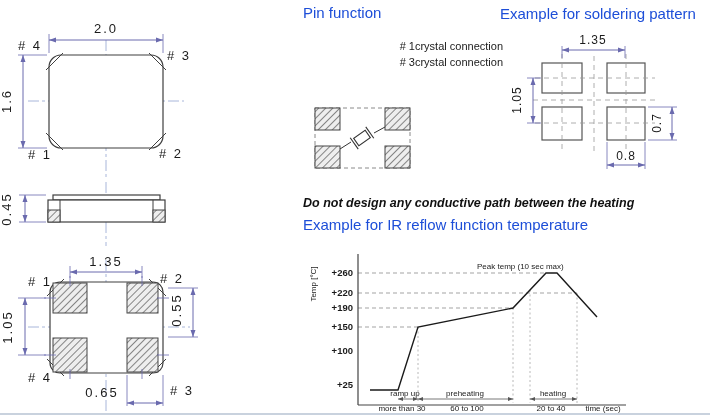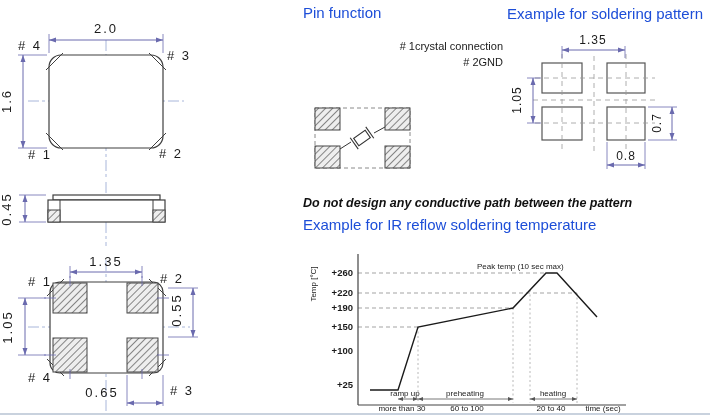--- a/index.html
+++ b/index.html
@@ -165,21 +165,21 @@
   <text class="pin" x="28" y="36"># 1</text>
   <text class="pin" x="160" y="33"># 2</text>
   <text class="pin" x="28" y="132"># 4</text>
   <text class="pin" x="170" y="145"># 3</text>
 </svg>
 
 <div class="abs" style="left:303px;top:4px;width:200px">
   <div class="h1">Pin function</div>
   <div style="margin-top:17px">
     <div class="pf-row"><span class="pf-pin"># 1</span><span>crystal connection</span></div>
-    <div class="pf-row"><span class="pf-pin"># 2</span><span>GND</span></div>
+    <div class="pf-row"><span class="pf-pin"># 3</span><span>crystal connection</span></div>
   </div>
 </div>
 
 <svg class="abs" style="left:313px;top:106px" width="100" height="66" viewBox="0 0 100 66">
   <rect x="2" y="2" width="95" height="60" fill="none" stroke="#8a8a8a" stroke-width="1" stroke-dasharray="4 3"></rect>
   <g>
     <rect class="pad" x="2" y="2" width="25" height="22"></rect>
     <rect class="pad" x="72" y="2" width="25" height="22"></rect>
     <rect class="pad" x="2" y="40" width="25" height="22"></rect>
     <rect class="pad" x="72" y="40" width="25" height="22"></rect>
@@ -188,21 +188,21 @@
     <line x1="27" y1="43" x2="38" y2="36" stroke="#333" stroke-width="1"></line>
     <line x1="61" y1="27" x2="72" y2="21" stroke="#333" stroke-width="1"></line>
     <g transform="rotate(-35 49 32)">
       <rect x="42" y="27.5" width="14" height="9" fill="#ffffff" stroke="#333" stroke-width="1.1"></rect>
       <line x1="39.5" y1="25" x2="39.5" y2="39" stroke="#333" stroke-width="1.1"></line>
       <line x1="58.5" y1="25" x2="58.5" y2="39" stroke="#333" stroke-width="1.1"></line>
     </g>
   </g>
 </svg>
 
-<div class="abs h1" style="left:500px;top:5px;width:210px;text-align:center">Example for soldering pattern</div>
+<div class="abs h1" style="left:500px;top:5px;width:210px;text-align:left">Example for soldering pattern</div>
 
 <svg class="abs" style="left:505px;top:28px" width="205" height="150" viewBox="0 0 205 150">
   <g>
     <rect class="sq" x="37" y="35" width="40" height="30"></rect>
     <rect class="sq" x="102" y="35" width="38" height="30"></rect>
     <rect class="sq" x="37" y="79" width="40" height="33"></rect>
     <rect class="sq" x="102" y="79" width="38" height="33"></rect>
   </g>
   <g>
     <line class="gcl" x1="57" y1="26" x2="57" y2="122"></line>
@@ -231,22 +231,22 @@
     <text class="dimtxt-s" x="156" y="95" text-anchor="middle" transform="rotate(-90 156 95)">0.7</text>
   </g>
   <g>
     <line class="ext" x1="102" y1="114" x2="102" y2="141"></line>
     <line class="ext" x1="140" y1="114" x2="140" y2="141"></line>
     <line class="dim" x1="102" y1="137" x2="140" y2="137" marker-start="url(#ma-l)" marker-end="url(#ma-r)"></line>
     <text class="dimtxt-s" x="121" y="132" text-anchor="middle">0.8</text>
   </g>
 </svg>
 
-<div class="abs note" style="left:303px;top:196px">Do not design any conductive path between the pattern</div>
-<div class="abs h1" style="left:303px;top:216px">Example for IR reflow soldering temperature</div>
+<div class="abs note" style="left:303px;top:196px">Do not design any conductive path between the heating</div>
+<div class="abs h1" style="left:303px;top:216px">Example for IR reflow function temperature</div>
 
 <svg class="abs" style="left:300px;top:248px" width="410" height="171" viewBox="0 0 410 171">
   <g>
     <line class="grid" x1="58" y1="25" x2="246" y2="25"></line>
     <line class="grid" x1="58" y1="45" x2="277" y2="45"></line>
     <line class="grid" x1="58" y1="60" x2="213" y2="60"></line>
     <line class="grid" x1="58" y1="79" x2="118" y2="79"></line>
   </g>
   <g>
     <line class="vdot" x1="118" y1="79" x2="118" y2="155"></line>

